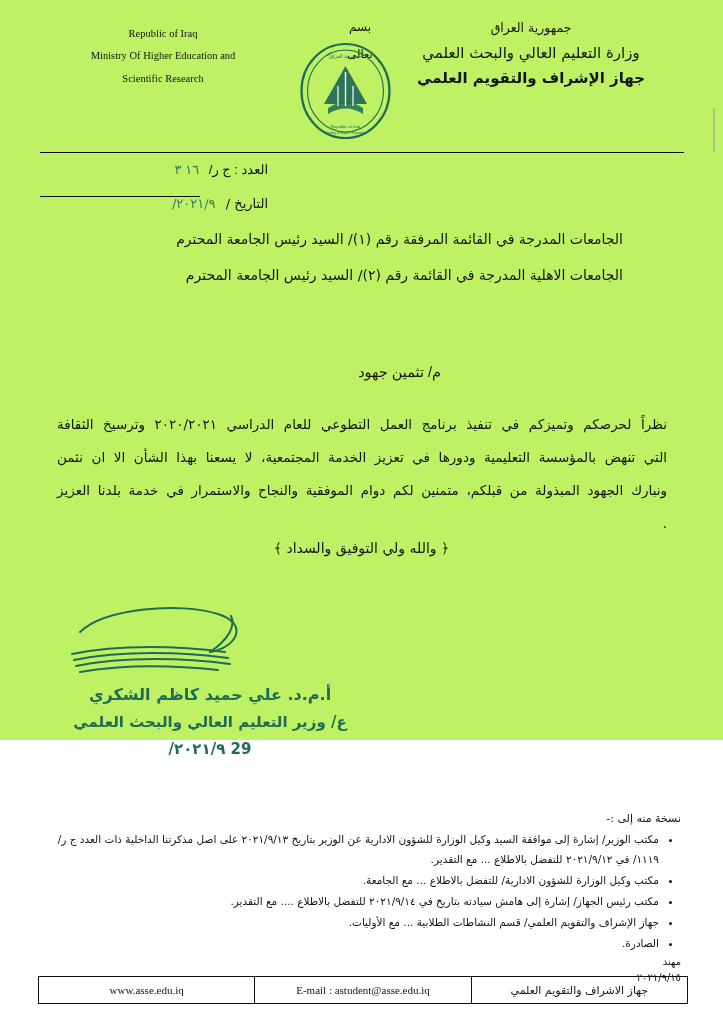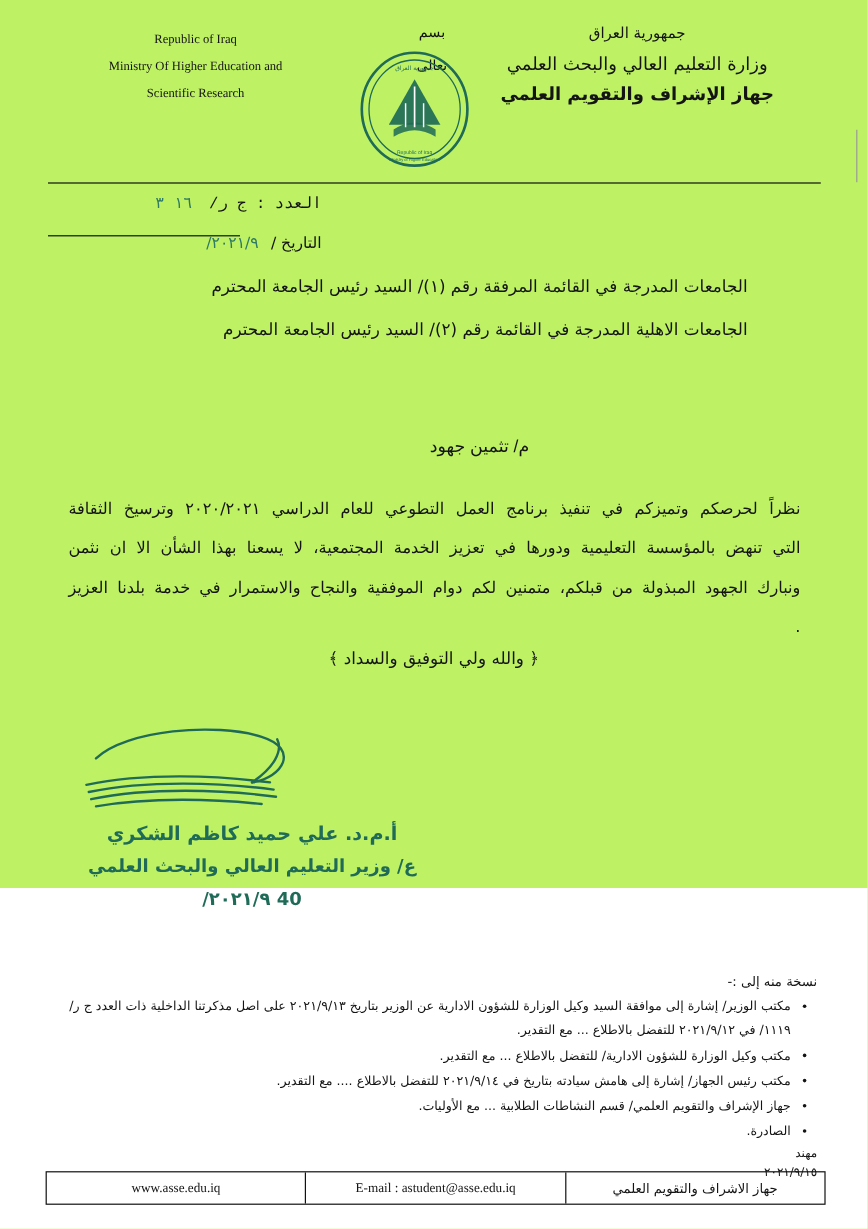--- a/index.html
+++ b/index.html
@@ -55,21 +55,21 @@
     border-top:1.6px solid #111;
   }
   .rule2{
     position:absolute;left:40px;top:196px;width:160px;height:0;
     border-top:1.2px solid #111;
   }
   .num-row{
     position:absolute;left:48px;top:162px;width:220px;
     direction:rtl;text-align:right;
     font-size:13px;
-    font-family:Liberation Mono, monospace;
+    font-family:Liberation Sans, sans-serif;
   }
   .date-row{
     position:absolute;left:48px;top:196px;width:220px;
     direction:rtl;text-align:right;
     font-size:13px;
     font-family:"DejaVu Sans", sans-serif;
   }
   .num-row .lbl,.date-row .lbl{color:#111;}
   .num-row .val,.date-row .val{color:#2f7a64;margin-right:6px;}
 
@@ -237,30 +237,30 @@
         <path d="M20 72 C66 64, 120 66, 158 70"></path>
         <path d="M150 52 C168 40, 176 26, 171 16"></path>
       </g>
     </svg>
   </div>
 
   <div class="sig-block">
     <div class="s1">أ.م.د. علي حميد كاظم الشكري</div>
     <div class="s2">ع/ وزير التعليم العالي والبحث العلمي</div>
     <div class="s3">
-      <span>40</span>
+      <span>29</span>
       <span>٢٠٢١/٩/</span>
     </div>
   </div>
 
   <div class="copies-title">نسخة منه إلى :-</div>
   <div class="copies">
     <ul>
       <li>مكتب الوزير/ إشارة إلى موافقة السيد وكيل الوزارة للشؤون الادارية عن الوزير بتاريخ ٢٠٢١/٩/١٣ على اصل مذكرتنا الداخلية ذات العدد ج ر/١١١٩/ في ٢٠٢١/٩/١٢ للتفضل بالاطلاع ... مع التقدير.</li>
-      <li>مكتب وكيل الوزارة للشؤون الادارية/ للتفضل بالاطلاع ... مع التقدير.</li>
+      <li>مكتب وكيل الوزارة للشؤون الادارية/ للتفضل بالاطلاع ... مع الجامعة.</li>
       <li>مكتب رئيس الجهاز/ إشارة إلى هامش سيادته بتاريخ في ٢٠٢١/٩/١٤ للتفضل بالاطلاع .... مع التقدير.</li>
       <li>جهاز الإشراف والتقويم العلمي/ قسم النشاطات الطلابية ... مع الأوليات.</li>
       <li>الصادرة.</li>
     </ul>
   </div>
   <div class="signer-initial">
     <div>مهند</div>
     <div>٢٠٢١/٩/١٥</div>
   </div>
 

